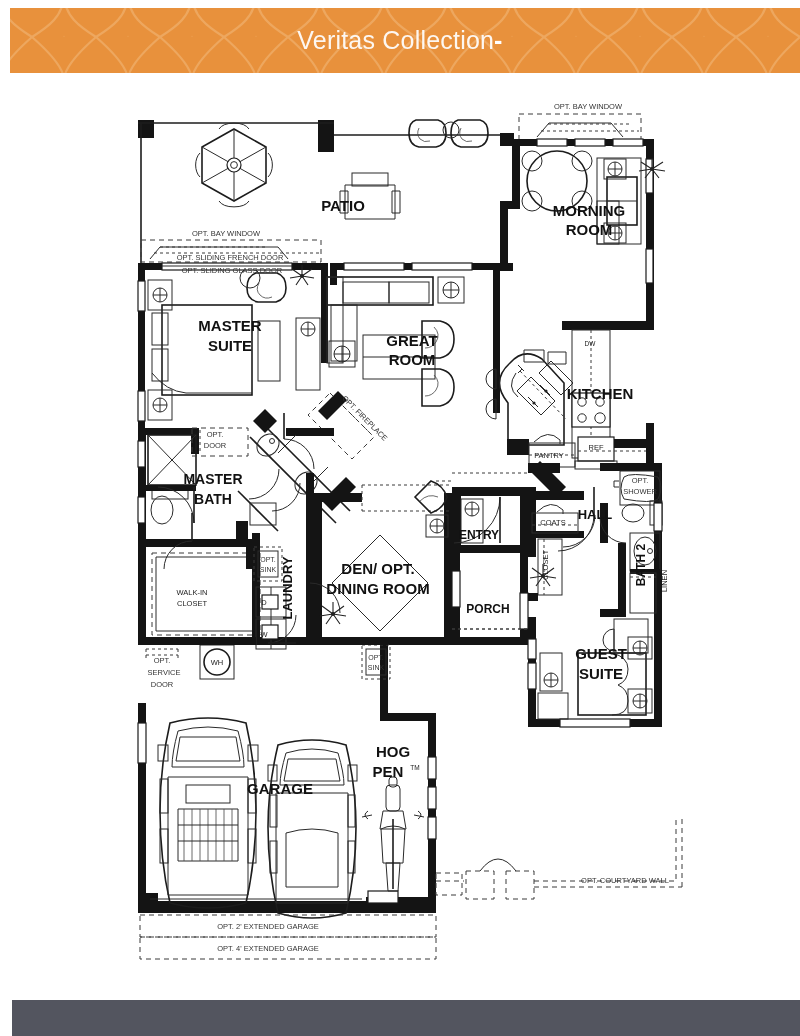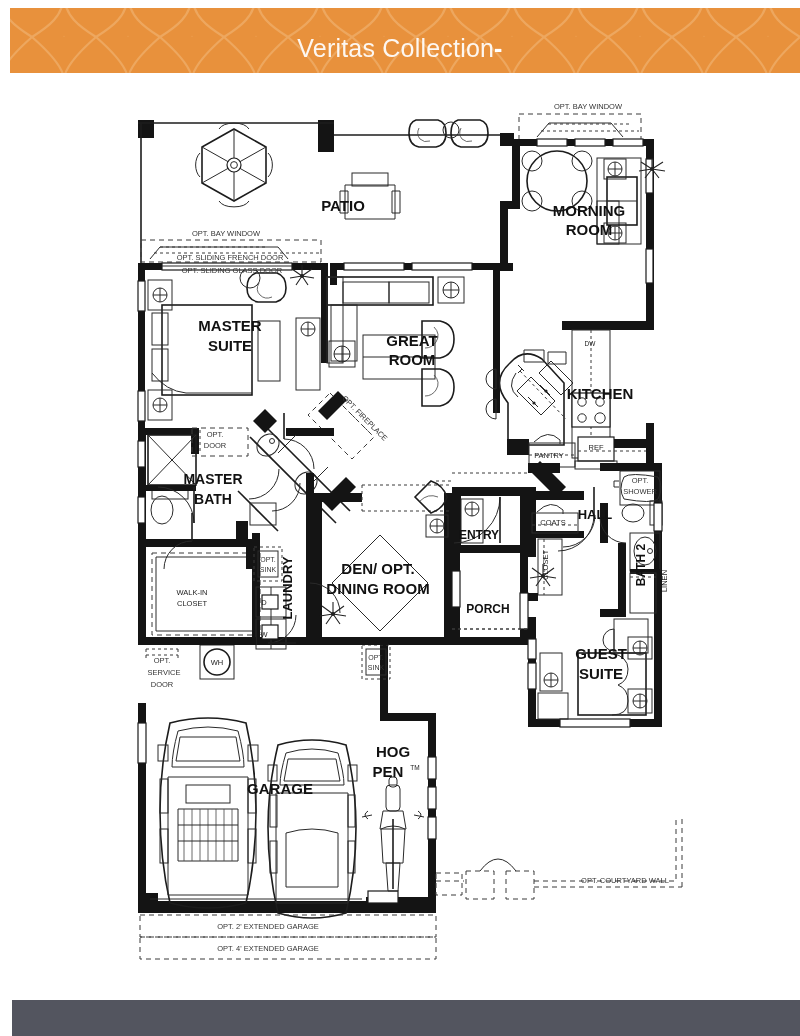--- a/index.html
+++ b/index.html
@@ -24,21 +24,21 @@
     background: #e8913c;
     overflow: hidden;
   }
   #header-pattern {
     position: absolute; left: 0; top: -14px;
     width: 800px; height: 95px;
     opacity: 0.55;
   }
   #header-title {
     position: absolute;
-    left: 0; top: 8px;
+    left: 0; top: 0;
     width: 800px; height: 65px;
     display: flex; align-items: center; justify-content: center;
     color: #ffffff;
     font-size: 25px;
     white-space: nowrap;
     letter-spacing: .2px;
   }
   #header-title .light { font-weight: 300; opacity: .93; }
   #header-title .bold  { font-weight: 700; }
 

